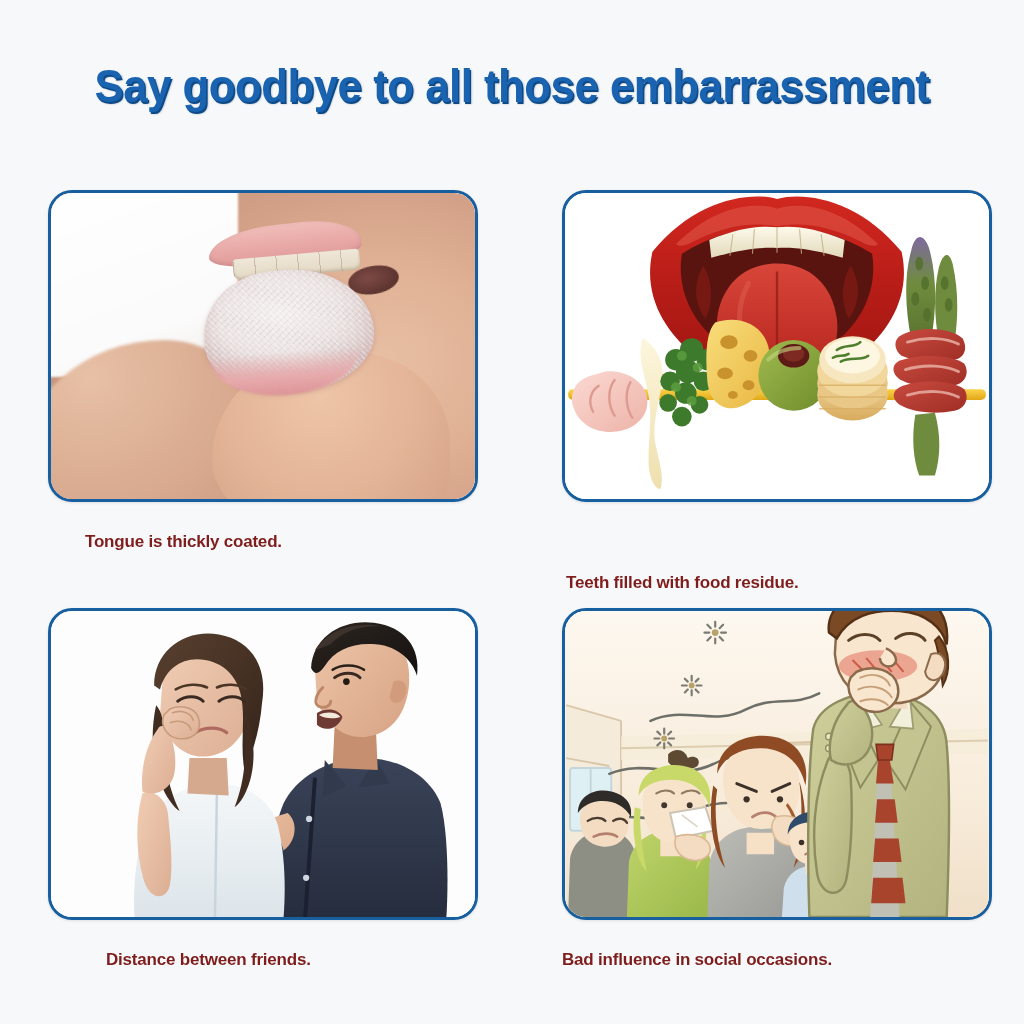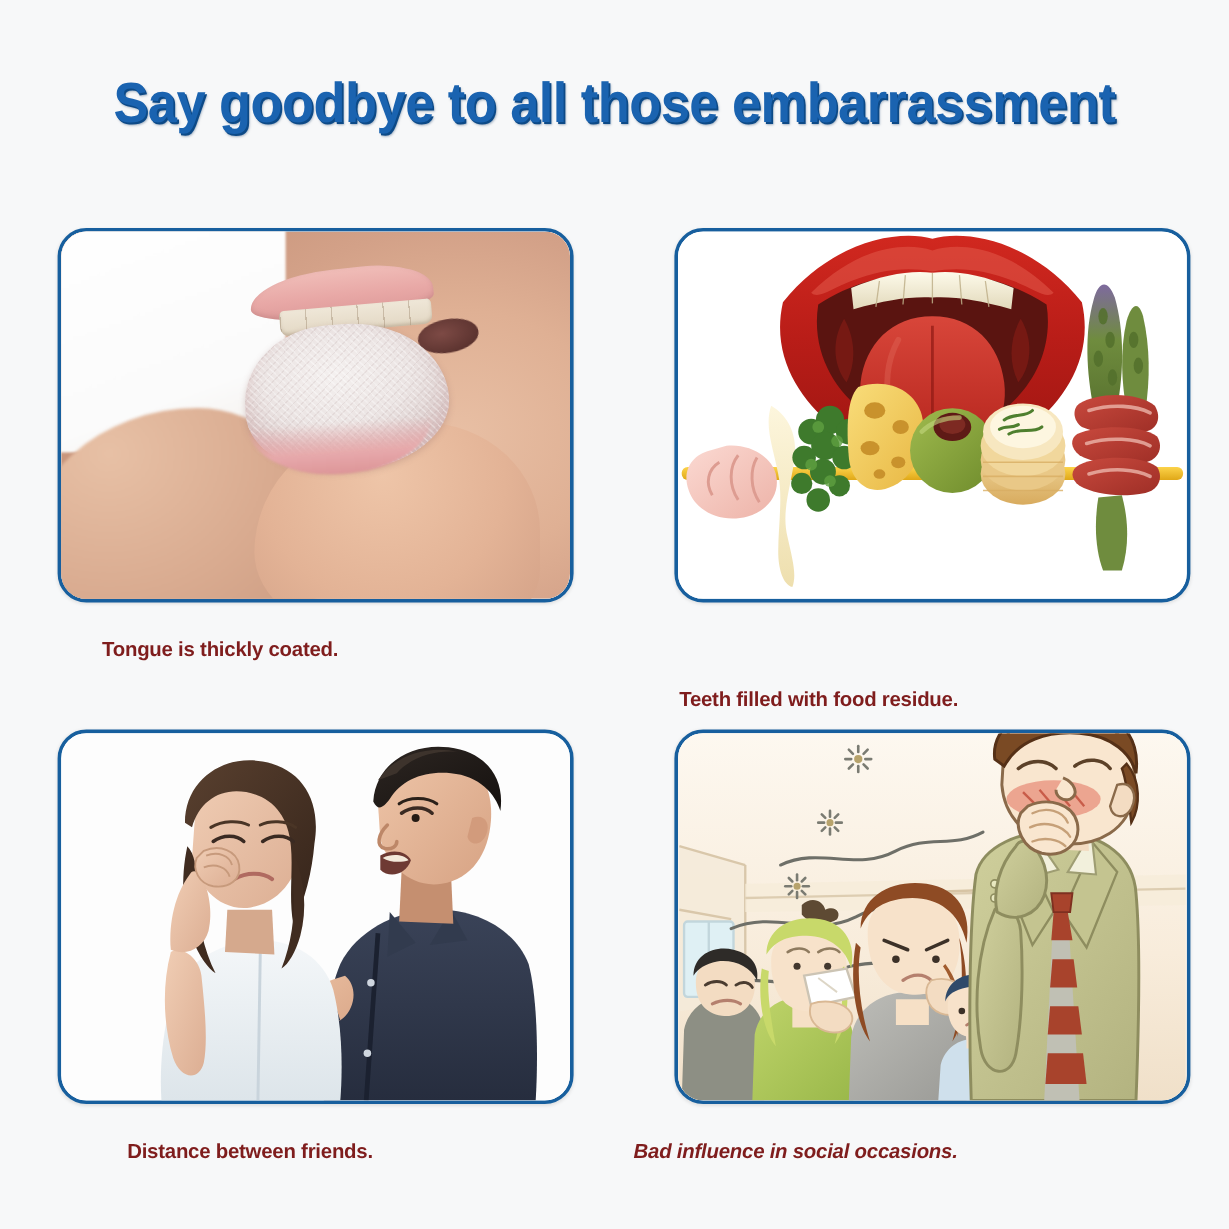--- a/index.html
+++ b/index.html
@@ -60,21 +60,21 @@
 
   
   #card-tongue   { left: 48px;  top: 190px; width: 430px; height: 312px; }
   #card-teeth    { left: 562px; top: 190px; width: 430px; height: 312px; }
   #card-friends  { left: 48px;  top: 608px; width: 430px; height: 312px; }
   #card-social   { left: 562px; top: 608px; width: 430px; height: 312px; }
 
   #caption-tongue  { left: 85px;  top: 532px; }
   #caption-teeth   { left: 566px; top: 532px; margin-top: 41px; }
   #caption-friends { left: 82px;  top: 950px; margin-left: 24px; }
-  #caption-social  { left: 528px; top: 950px; font-style: italic; }
+  #caption-social  { left: 562px; top: 950px; }
 
   
   .photo1-bg {
     position: absolute; inset: 0;
     background:
       radial-gradient(ellipse 70% 80% at 78% 55%, #e8bfa4 0%, #dfb094 42%, #d3a188 70%, #c9967c 100%),
       linear-gradient(180deg, #ffffff 0%, #ffffff 100%);
   }
   .photo1-white {
     position: absolute; left: -2%; top: -2%; width: 46%; height: 62%;

